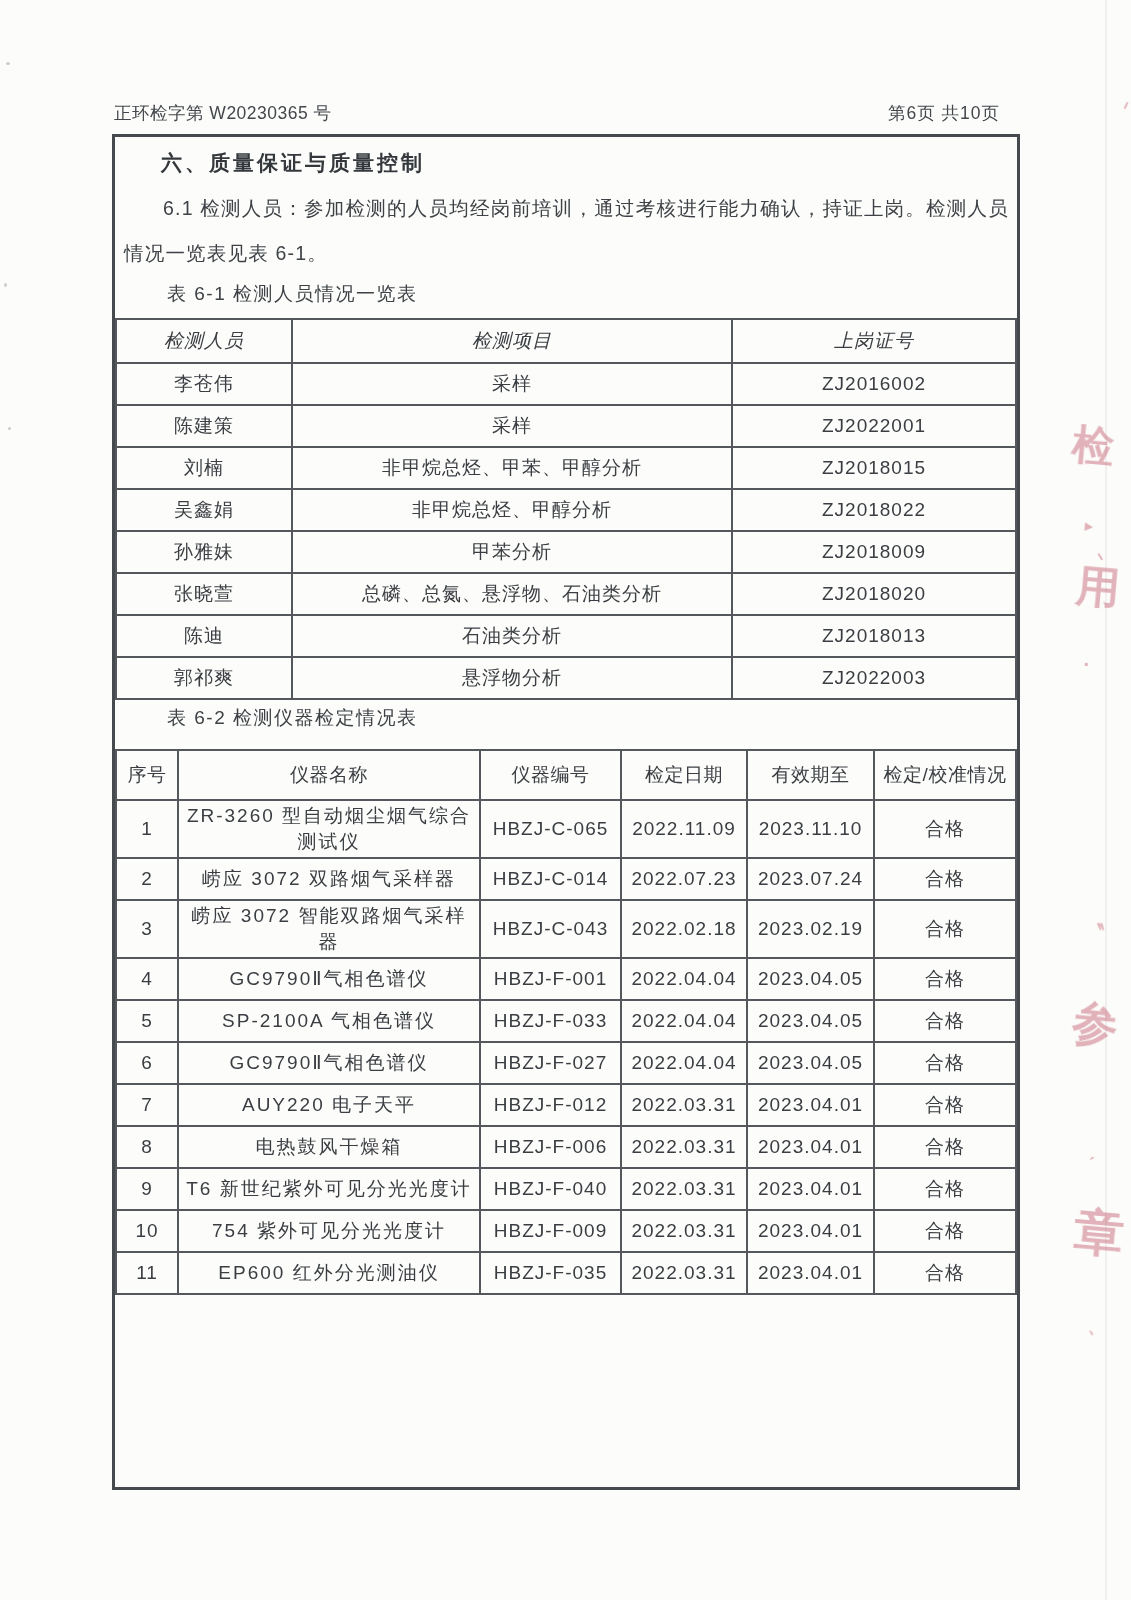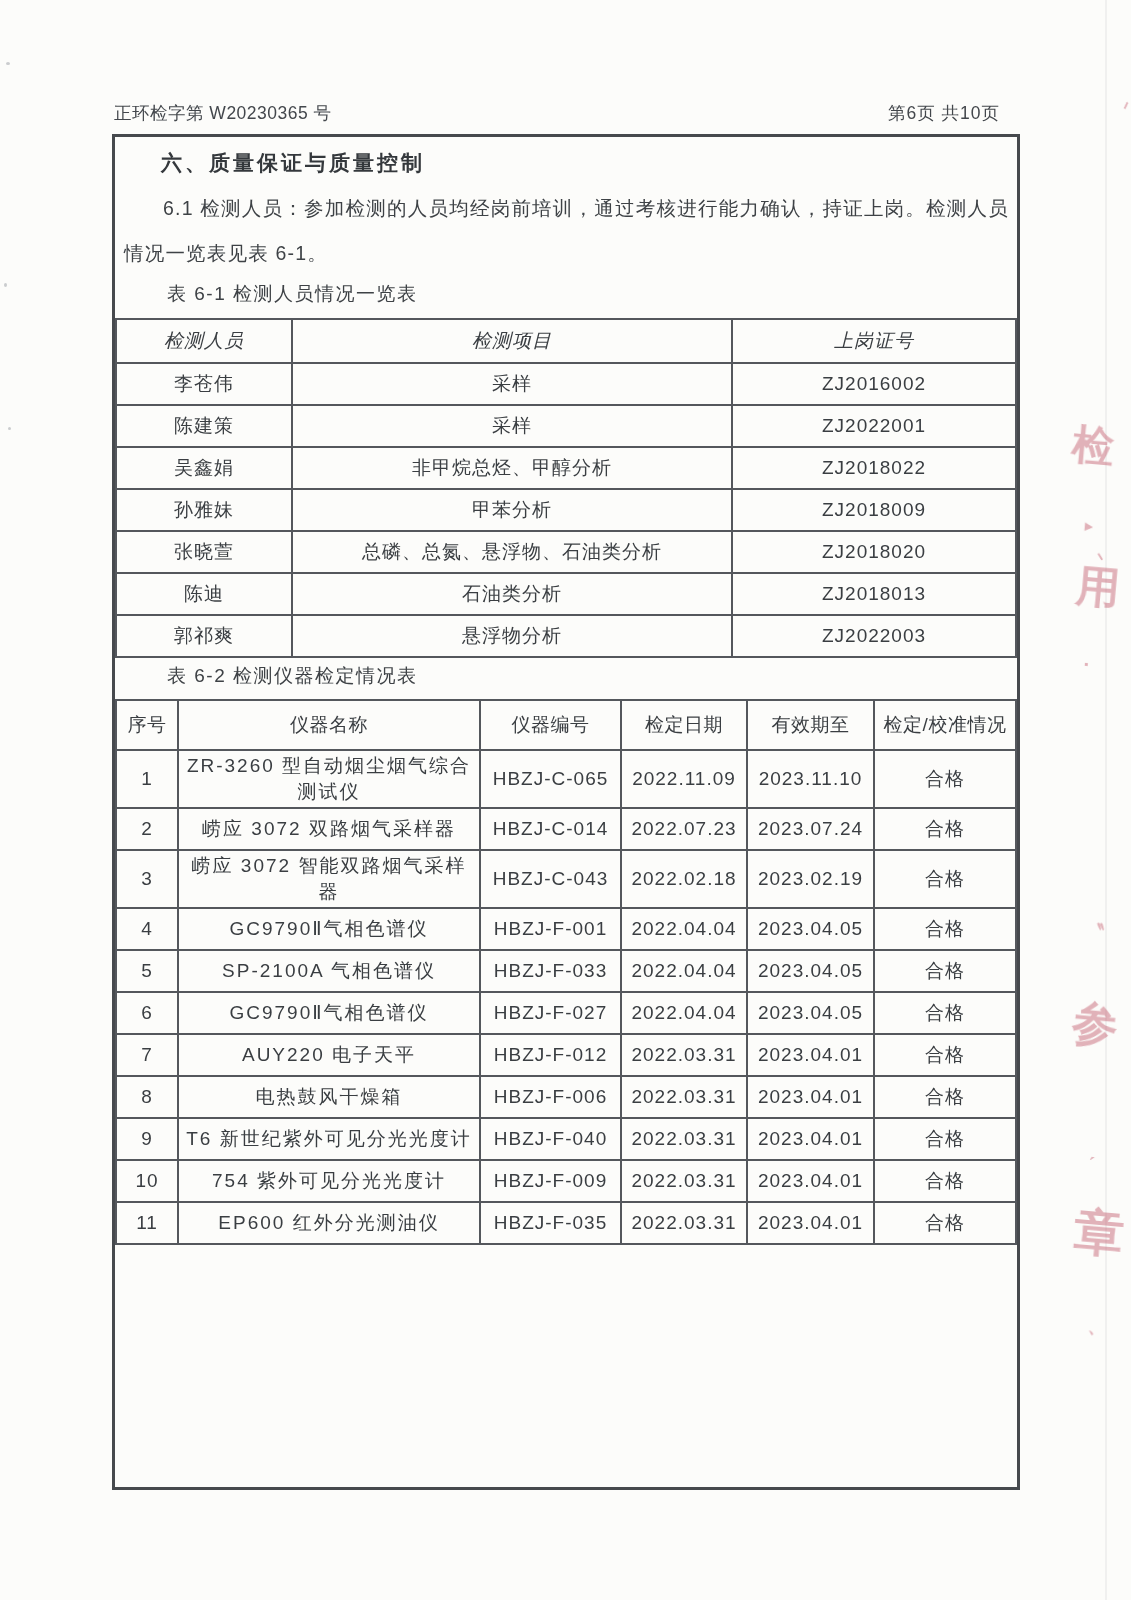--- a/index.html
+++ b/index.html
@@ -63,21 +63,21 @@
   th, td {
     border:2px solid #54575c;
     text-align:center; vertical-align:middle;
     font-weight:normal; padding:2px 4px;
     line-height:26px; letter-spacing:1px;
     overflow:hidden;
   }
   .tbl-personnel { margin-top:7px; }
   .tbl-personnel th { height:44px;font-style:italic; }
   .tbl-personnel td { height:42px; }
-  .tbl-instruments { margin-top:6px; }
+  .tbl-instruments { margin-top:14px; }
   .tbl-instruments th { height:50px; letter-spacing:.5px; }
   .tbl-instruments td { height:42px; }
   .tbl-instruments td:nth-child(2) { letter-spacing:2px; }
 </style>
 </head>
 <body>
 
 <div class="page">
 
   <div class="edge-shade"></div>
@@ -112,20 +112,25 @@
       <tbody>
           <tr>
             <td>李苍伟</td>
             <td>采样</td>
             <td>ZJ2016002</td>
           </tr>
           <tr>
             <td>陈建策</td>
             <td>采样</td>
             <td>ZJ2022001</td>
+          </tr>
+          <tr>
+            <td>刘楠</td>
+            <td>非甲烷总烃、甲苯、甲醇分析</td>
+            <td>ZJ2018015</td>
           </tr>
           <tr>
             <td>吴鑫娟</td>
             <td>非甲烷总烃、甲醇分析</td>
             <td>ZJ2018022</td>
           </tr>
           <tr>
             <td>孙雅妹</td>
             <td>甲苯分析</td>
             <td>ZJ2018009</td>

